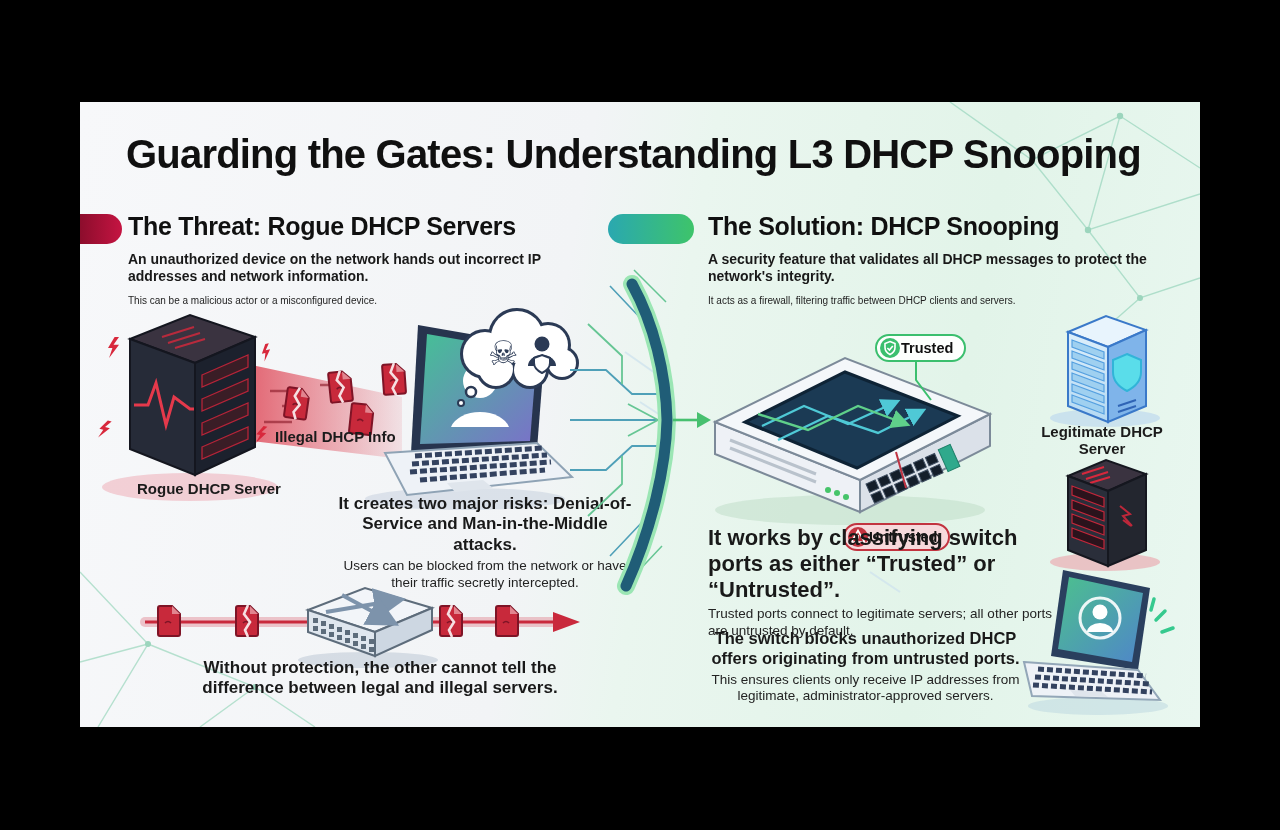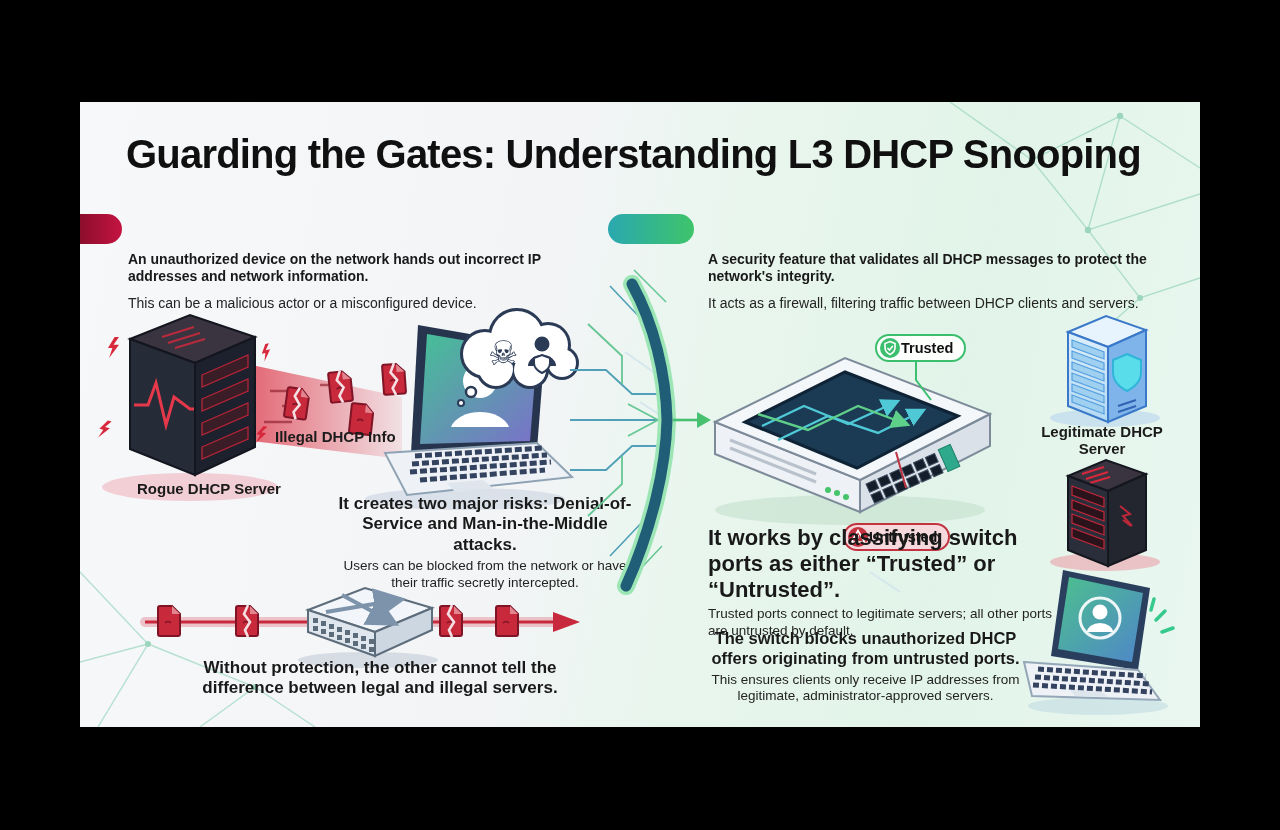--- a/index.html
+++ b/index.html
@@ -4,21 +4,21 @@
 <style>
   html,body{margin:0;padding:0;background:#000;}
   .canvas{position:relative;width:1280px;height:830px;background:#000;overflow:hidden;
           font-family:"Liberation Sans","DejaVu Sans",sans-serif;color:#161616;}
   .card{position:absolute;left:80px;top:102px;width:1120px;height:625px;overflow:hidden;
         background:linear-gradient(100deg,#f7f8fa 0%,#f2f4f6 42%,#eaf6ef 52%,#e2f4e9 76%,#e9f7f0 100%);}
   .abs{position:absolute;}
   .title{left:46px;top:30px;width:1040px;font-size:40px;font-weight:700;letter-spacing:-0.8px;color:#101010;}
   .h2{font-size:25px;font-weight:700;color:#101010;letter-spacing:-0.3px;}
   .lead{font-size:14px;font-weight:700;line-height:1.18;color:#191919;}
-  .sub{font-size:14px;line-height:1.2;color:#232323;}
+  .sub{font-size:10px;line-height:1.2;color:#232323;}
   .lbl{font-size:15px;font-weight:700;color:#1b1b1b;}
   .cbold{font-size:17px;font-weight:700;line-height:1.2;color:#191919;text-align:center;}
   .csub{font-size:13.5px;line-height:1.25;color:#232323;text-align:center;margin-top:3px;}
   .marker-red{left:0;top:112px;width:42px;height:30px;border-radius:0 15px 15px 0;
               background:linear-gradient(90deg,#8c0d2c,#c51442);}
   .marker-green{left:528px;top:112px;width:86px;height:30px;border-radius:15px;
               background:linear-gradient(90deg,#2aa8b0,#3ec46a);}
   .badge{position:absolute;display:inline-flex;align-items:center;gap:0;padding:1px 11px 1px 2px;
          border-radius:14px;font-size:14.5px;font-weight:700;color:#101010;}
   .badge.tr{background:#fdfffd;border:2px solid #3bbf6e;}
@@ -93,20 +93,21 @@
     <g stroke="#cfe3ee" stroke-width="2" fill="none" opacity="0.8">
       <path d="M545,250 l40,28 M560,300 l34,22 M790,470 l30,20"></path>
     </g>
   </svg>
 
   <div class="abs title">Guarding the Gates: Understanding L3 DHCP Snooping</div>
 
   <div class="abs marker-red"></div>
   <div class="abs marker-green"></div>
 
+  <div class="abs h2" style="left:48px;top:110px">The Threat: Rogue DHCP Servers</div>
   <div class="abs lead" style="left:48px;top:149px;width:440px">An unauthorized device on the network hands out incorrect IP addresses and network information.</div>
   <div class="abs sub" style="left:48px;top:193px;width:460px">This can be a malicious actor or a misconfigured device.</div>
 
   <svg class="abs" style="left:10px;top:205px" width="570" height="205" viewBox="0 0 570 205">
     <ellipse cx="100" cy="180" rx="88" ry="14" fill="#e8596a" opacity="0.25"></ellipse>
     <ellipse cx="375" cy="192" rx="100" ry="11" fill="#aebdd0" opacity="0.35"></ellipse>
 
     <polygon points="162,58 312,90 312,152 162,134" fill="url(#beamG)"></polygon>
     <path d="M180,84 h32 M192,99 h24 M174,115 h28 M230,78 h20" stroke="#8f1f2d" stroke-width="2.4" opacity="0.65"></path>
 
@@ -234,20 +235,21 @@
       <path d="M40,24 L76,62 M40,294 L76,256" stroke="#4fa0b8" stroke-width="1.6"></path>
       <path d="M58,142 L88,158 M58,174 L88,158" stroke="#66c694" stroke-width="1.8"></path>
       <path d="M64,8 L96,40 M60,318 L92,284" stroke="#66c694" stroke-width="1.5"></path>
     </g>
     <path d="M62,22 C84,62 96,112 97,158 C96,205 82,266 56,324" stroke="#9be6b4" stroke-width="18" fill="none" stroke-linecap="round"></path>
     <path d="M62,22 C84,62 96,112 97,158 C96,205 82,266 56,324" stroke="#205d77" stroke-width="11" fill="none" stroke-linecap="round"></path>
     <path d="M103,158 H128" stroke="#47c06f" stroke-width="2.6"></path>
     <polygon points="127,150 141,158 127,166" fill="#47c06f"></polygon>
   </svg>
 
+  <div class="abs h2" style="left:628px;top:110px">The Solution: DHCP Snooping</div>
   <div class="abs sub" style="left:628px;top:193px;width:470px">It acts as a firewall, filtering traffic between DHCP clients and servers.</div>
   <div class="abs lead" style="left:628px;top:149px;width:450px">A security feature that validates all DHCP messages to protect the network's integrity.</div>
 
   <svg class="abs" style="left:620px;top:230px" width="320" height="200" viewBox="0 0 320 200">
     <ellipse cx="150" cy="178" rx="135" ry="15" fill="#b9d9c2" opacity="0.45"></ellipse>
     <polygon points="160,148 290,82 290,114 160,180" fill="#dbe1e9" stroke="#7c8a99" stroke-width="2"></polygon>
     <polygon points="15,90 160,148 160,180 15,122" fill="#eef1f6" stroke="#7c8a99" stroke-width="2"></polygon>
     <polygon points="15,90 145,26 290,82 160,148" fill="#f4f7fa" stroke="#7c8a99" stroke-width="2"></polygon>
     <polygon points="45,90 145,40 258,84 157,136" fill="#1b3a54" stroke="#0e2335" stroke-width="3"></polygon>
     <g fill="none" stroke-width="2.4">

